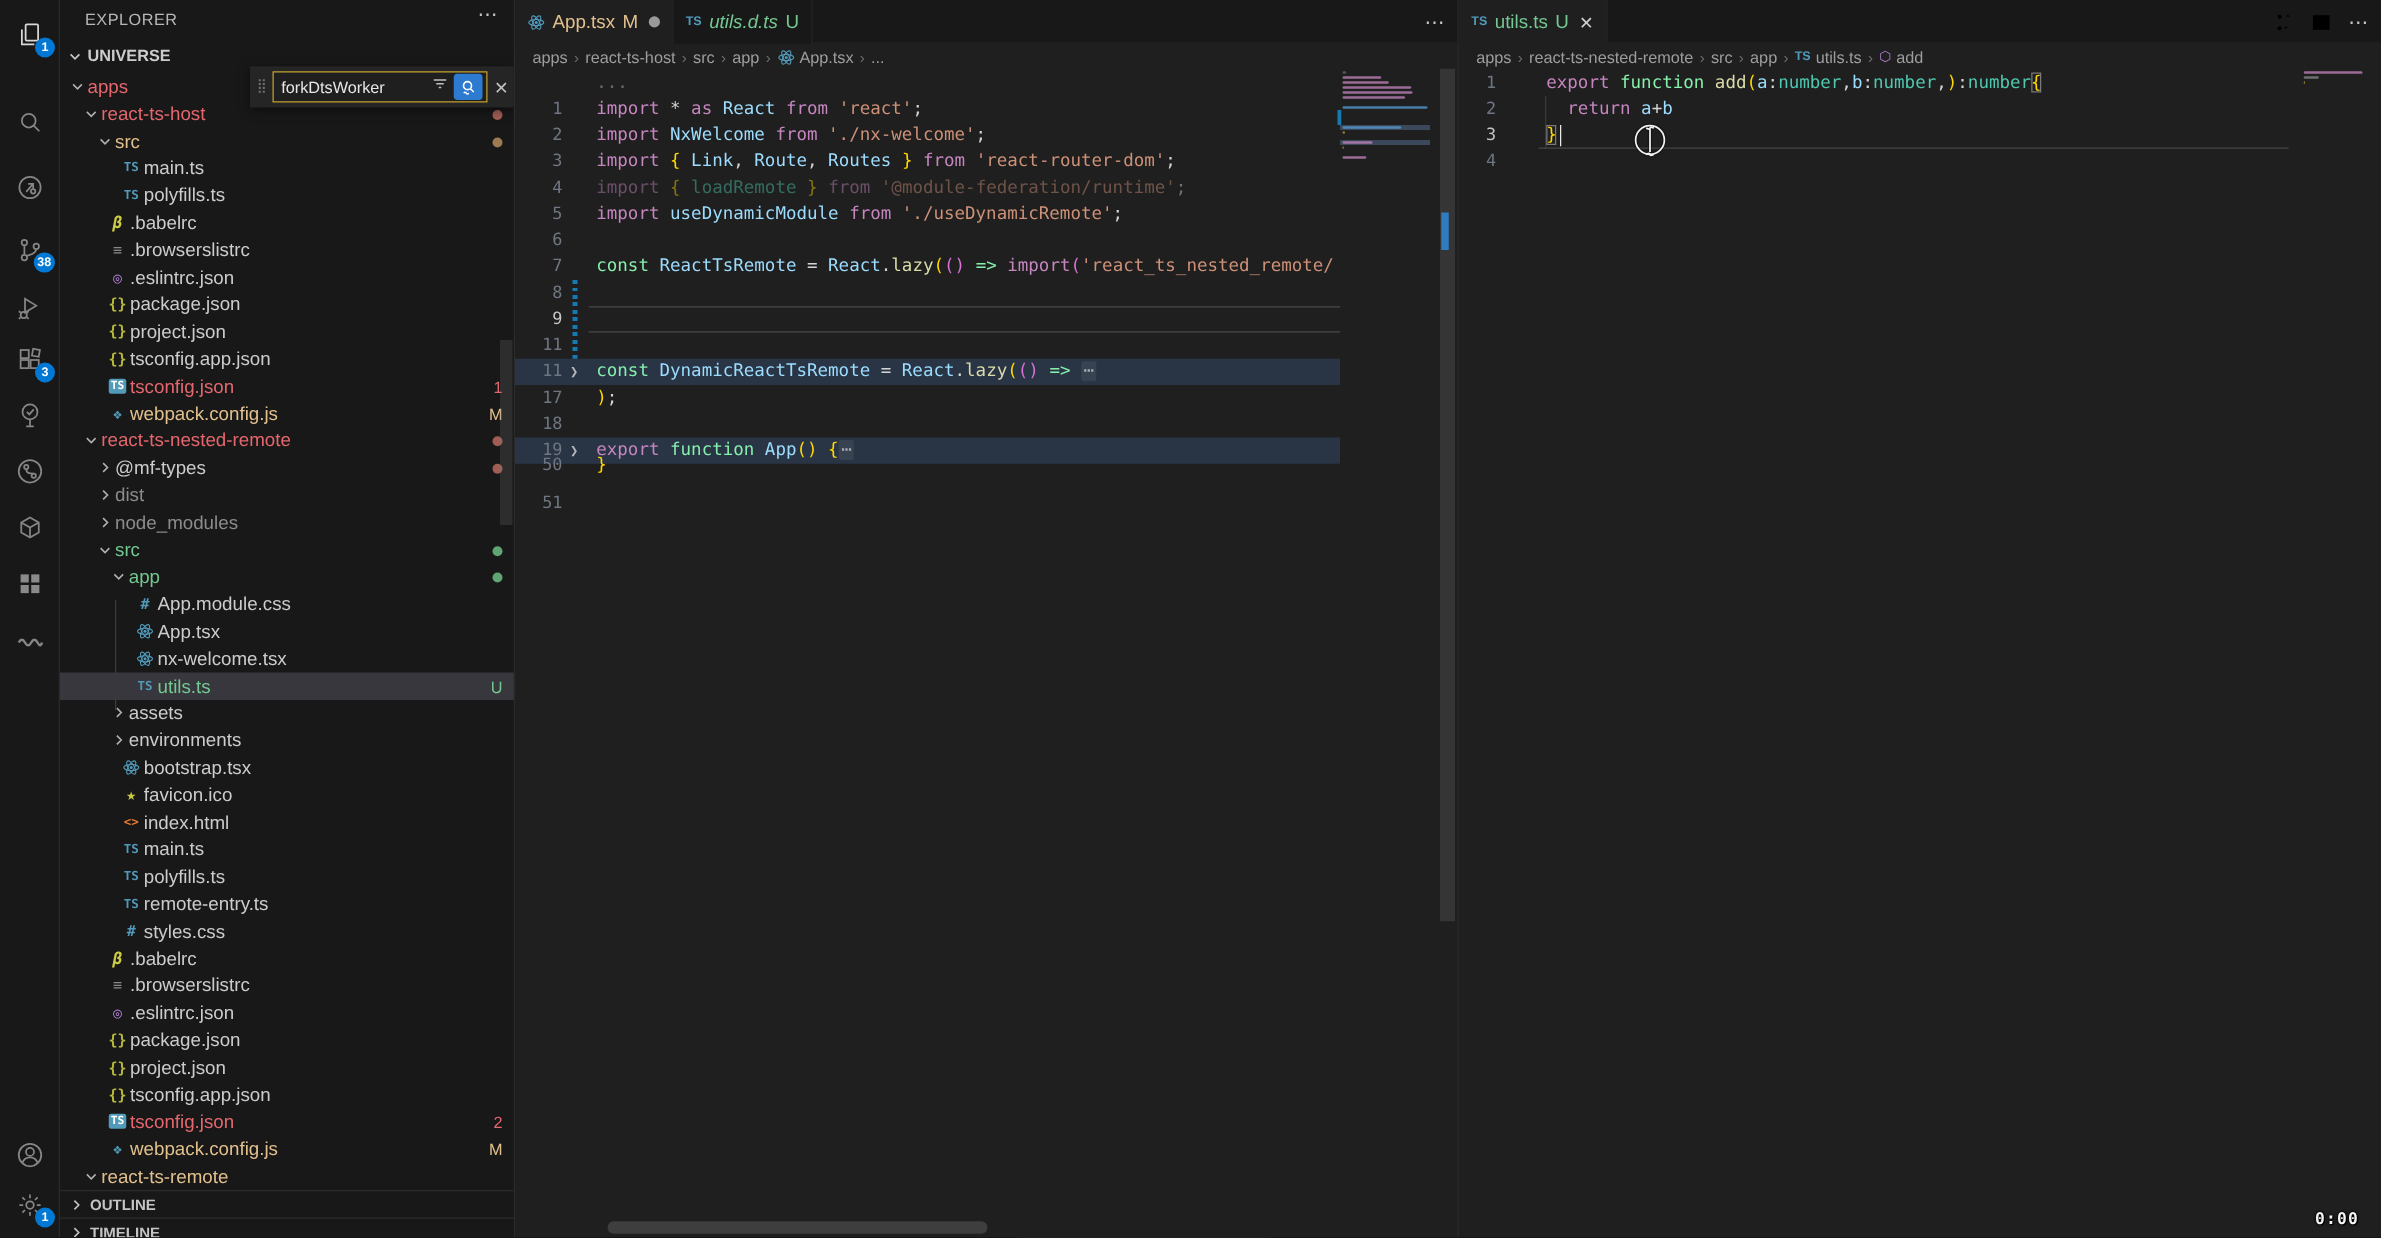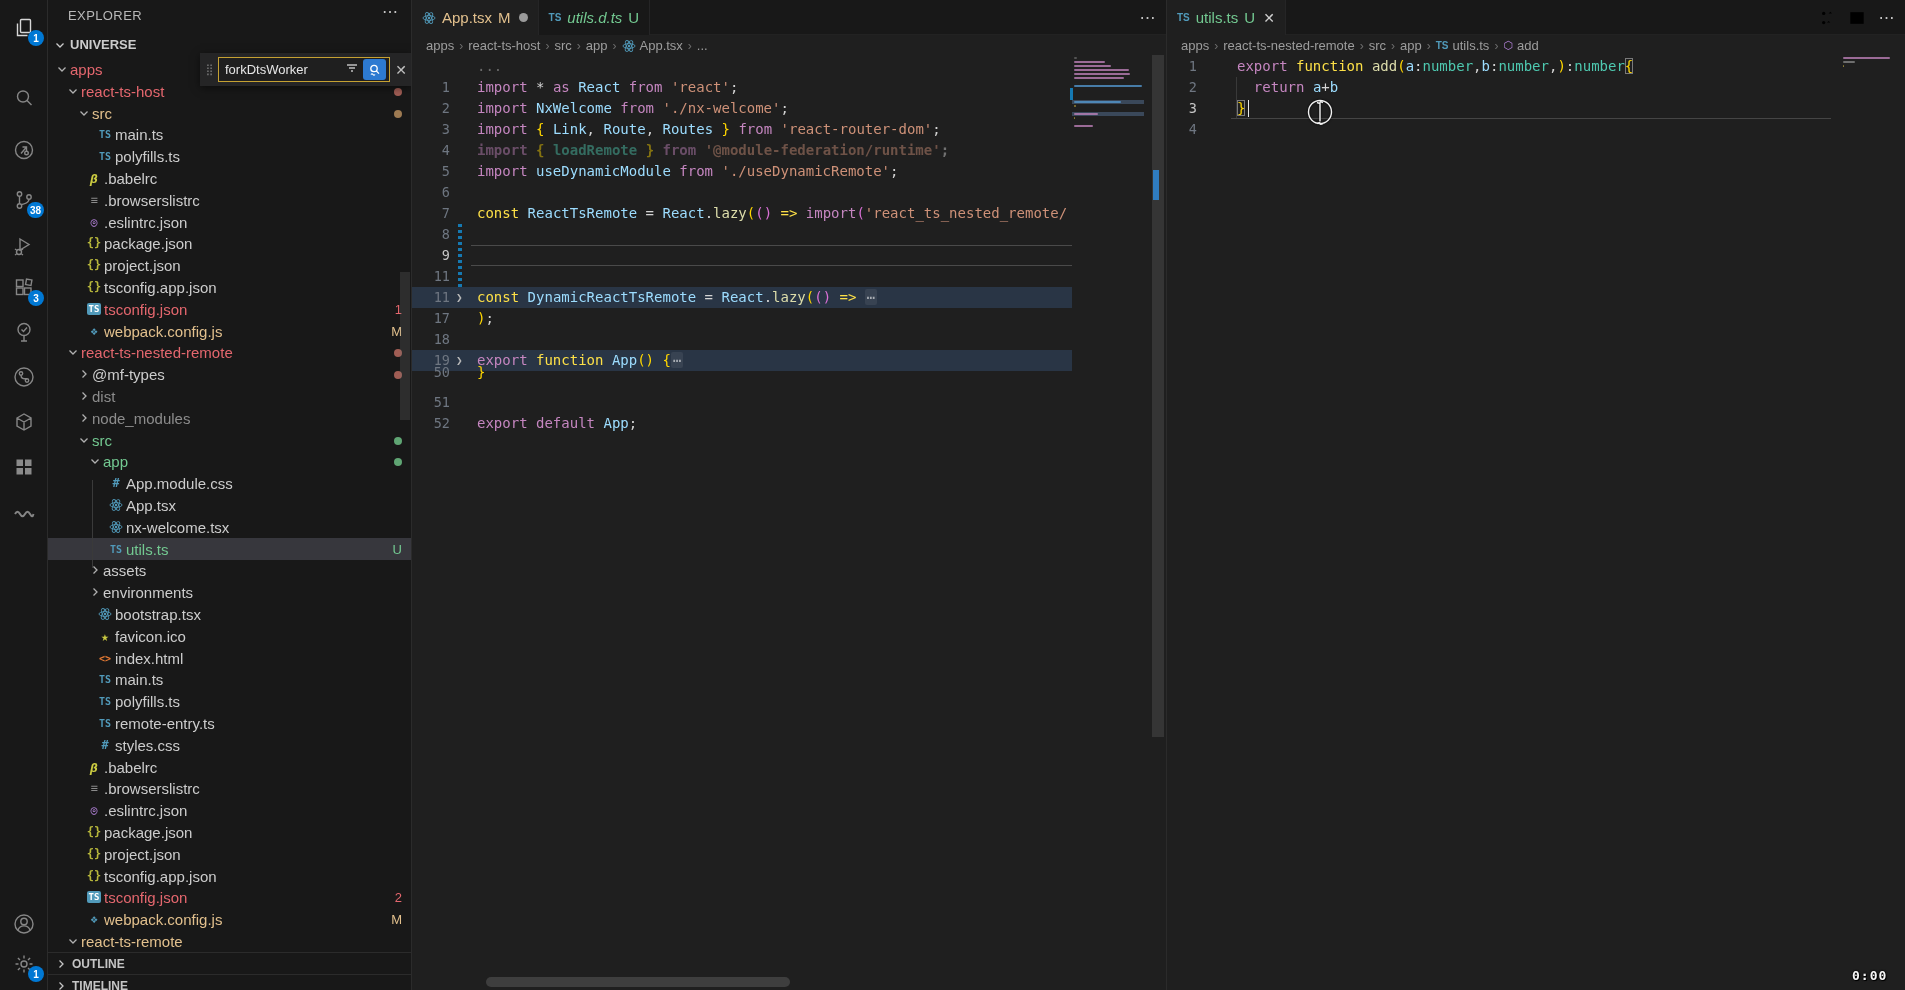--- a/index.html
+++ b/index.html
@@ -63,22 +63,22 @@
   .bc-ico { display:inline-flex; margin-right:4px; }
   
   .code { position:absolute; top:56px; left:0; bottom:0; overflow:hidden; font-family:"DejaVu Sans Mono", monospace; font-size:14px; }
   .cl { position:absolute; left:0; right:0; height:21px; line-height:21px; white-space:pre; }
   .cl .num { position:absolute; top:0; width:40px; text-align:right; color:#6e7681; font-size:13.5px; }
   .cl .num.on { color:#c6c6c6; }
   .cl .fchev { position:absolute; top:0; color:#b8b8b8; font-size:11px; }
   .cl .ctext { position:absolute; top:0; }
   .cl.hl .hlbg { position:absolute; left:0; right:0; top:0; bottom:0; background:rgba(66,105,159,.30); }
   .cl.boxed .boxbg { position:absolute; left:60px; right:0; top:0; bottom:0; border-top:1px solid #4a4a4a; border-bottom:1px solid #4a4a4a; }
-  .cl.dim .ctext { opacity:.45;font-weight:bold; }
-  .tok-kw{color:#c586c0}.tok-st{color:#fde047}.tok-id{color:#9cdcfe}.tok-fn{color:#dcdcaa}
+  .cl.dim .ctext { opacity:.45; }
+  .tok-kw{color:#c586c0}.tok-st{color:#86efac}.tok-id{color:#9cdcfe}.tok-fn{color:#dcdcaa}
   .tok-str{color:#ce9178}.tok-pl{color:#d4d4d4}.tok-ty{color:#4ec9b0}.tok-b1{color:#ffd700}
   .tok-b2{color:#da70d6}.tok-fold{color:#a8adb3;background:rgba(255,255,255,.07);border-radius:2px;padding:0 2px}
   .tok-dimline{color:#6a6a6a}
   .tok-b1x{color:#ffd700; outline:1px solid #7a7a7a; outline-offset:-1px;}
   .gutter-mark { position:absolute; width:4px; background:repeating-linear-gradient(180deg,#1579b2 0 3px,transparent 3px 6px); }
   .caret { position:absolute; width:1.5px; height:17px; background:#e8e8e8; }
   .cline { position:absolute; height:1px; background:#454545; }
   
   .minimap { position:absolute; top:56px; }
   .mm-bar { position:absolute; height:2px; border-radius:1px; opacity:.75; }
@@ -605,21 +605,20 @@
         <div class="cl" style="top: 147px;"><span class="num" style="left:-2px">7</span><span class="ctext" style="left:65px"><span class="tok-st">const</span><span class="tok-pl"> </span><span class="tok-id">ReactTsRemote</span><span class="tok-pl"> = </span><span class="tok-id">React</span><span class="tok-pl">.</span><span class="tok-fn">lazy</span><span class="tok-b1">(</span><span class="tok-b2">()</span><span class="tok-pl"> </span><span class="tok-st">=&gt;</span><span class="tok-pl"> </span><span class="tok-kw">import</span><span class="tok-b2">(</span><span class="tok-str">'react_ts_nested_remote/</span></span></div>
         <div class="cl" style="top: 168px;"><span class="num" style="left:-2px">8</span><span class="ctext" style="left:65px"></span></div>
         <div class="cl boxed" style="top: 189px;"><span class="boxbg" style="left:59px"></span><span class="num on" style="left:-2px">9</span><span class="ctext" style="left:65px"></span></div>
         <div class="cl" style="top: 210px;"><span class="num" style="left:-2px">11</span><span class="ctext" style="left:65px"></span></div>
         <div class="cl hl" style="top: 231px;"><span class="hlbg"></span><span class="num" style="left:-2px">11</span><span class="fchev" style="left:44px">❯</span><span class="ctext" style="left:65px"><span class="tok-st">const</span><span class="tok-pl"> </span><span class="tok-id">DynamicReactTsRemote</span><span class="tok-pl"> = </span><span class="tok-id">React</span><span class="tok-pl">.</span><span class="tok-fn">lazy</span><span class="tok-b1">(</span><span class="tok-b2">()</span><span class="tok-pl"> </span><span class="tok-st">=&gt;</span><span class="tok-pl"> </span><span class="tok-fold">⋯</span></span></div>
         <div class="cl" style="top: 252px;"><span class="num" style="left:-2px">17</span><span class="ctext" style="left:65px"><span class="tok-b1">)</span><span class="tok-pl">;</span></span></div>
         <div class="cl" style="top: 273px;"><span class="num" style="left:-2px">18</span><span class="ctext" style="left:65px"></span></div>
         <div class="cl hl" style="top: 294px;"><span class="hlbg"></span><span class="num" style="left:-2px">19</span><span class="fchev" style="left:44px">❯</span><span class="ctext" style="left:65px"><span class="tok-kw">export</span><span class="tok-pl"> </span><span class="tok-st">function</span><span class="tok-pl"> </span><span class="tok-id">App</span><span class="tok-b1">()</span><span class="tok-pl"> </span><span class="tok-b1">{</span><span class="tok-fold">⋯</span></span></div>
         <div class="cl" style="top: 306px;"><span class="num" style="left:-2px">50</span><span class="ctext" style="left:65px"><span class="tok-b1">}</span></span></div>
         <div class="cl" style="top: 336px;"><span class="num" style="left:-2px">51</span><span class="ctext" style="left:65px"></span></div>
-        <div class="cl" style="top: 357px;"><span class="num" style="left:-2px">52</span><span class="ctext" style="left:65px"><span class="tok-kw">export</span><span class="tok-pl"> </span><span class="tok-kw">default</span><span class="tok-pl"> </span><span class="tok-id">App</span><span class="tok-pl">;</span></span></div>
         <div class="gutter-mark" style="left: 46px; top: 168px; height: 63px;"></div>
       </div>
       <div class="minimap" style="left: 660px; width: 72px; height: 200px;">
         <div class="mm-bar" style="top: 1px; left: 2px; width: 3px; background: rgb(102, 102, 102);"></div>
         <div class="mm-bar" style="top: 5px; left: 2px; width: 31px; background: rgb(197, 134, 192);"></div>
         <div class="mm-bar" style="top: 9px; left: 2px; width: 37px; background: rgb(197, 134, 192);"></div>
         <div class="mm-bar" style="top: 13px; left: 2px; width: 55px; background: rgb(197, 134, 192);"></div>
         <div class="mm-bar" style="top: 17px; left: 2px; width: 56px; background: rgb(197, 134, 192);"></div>
         <div class="mm-bar" style="top: 21px; left: 2px; width: 50px; background: rgb(197, 134, 192);"></div>
         <div class="mm-bar" style="top: 29px; left: 2px; width: 68px; background: rgb(86, 156, 214);"></div>

